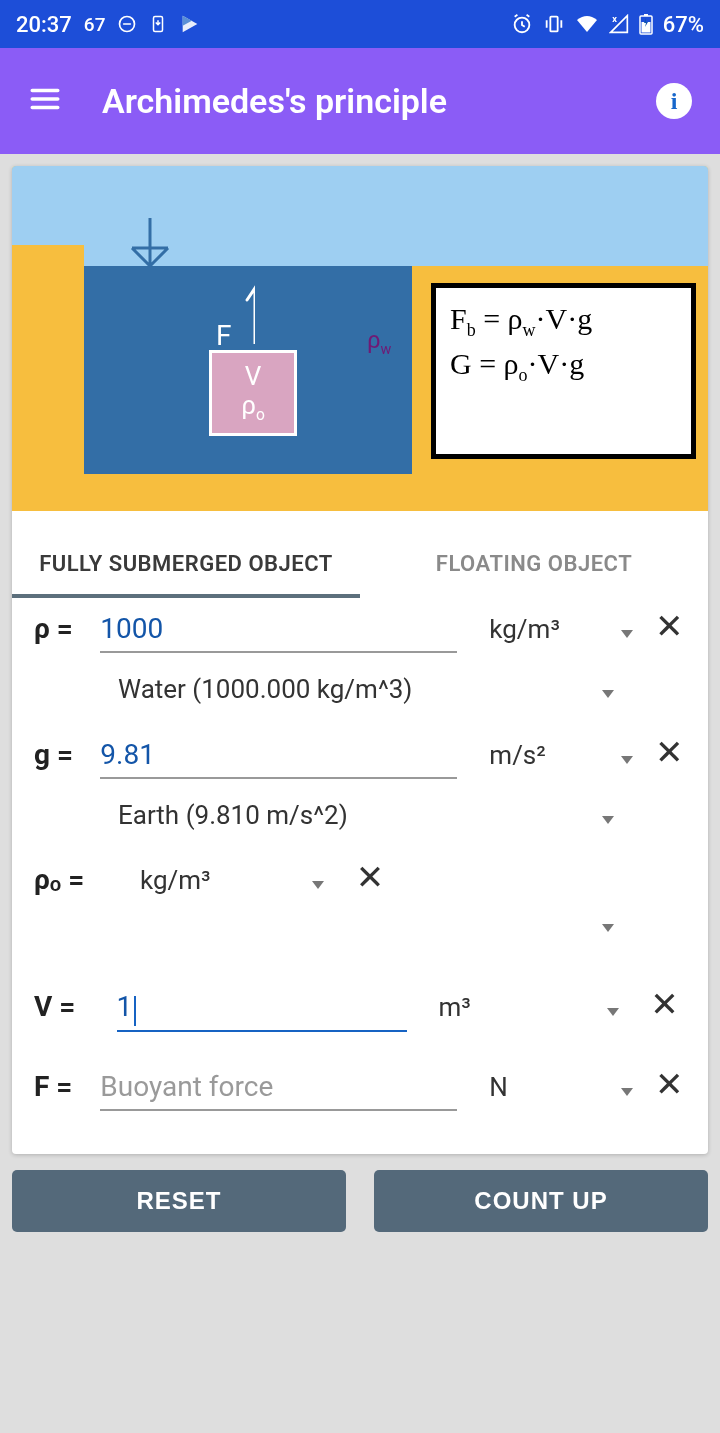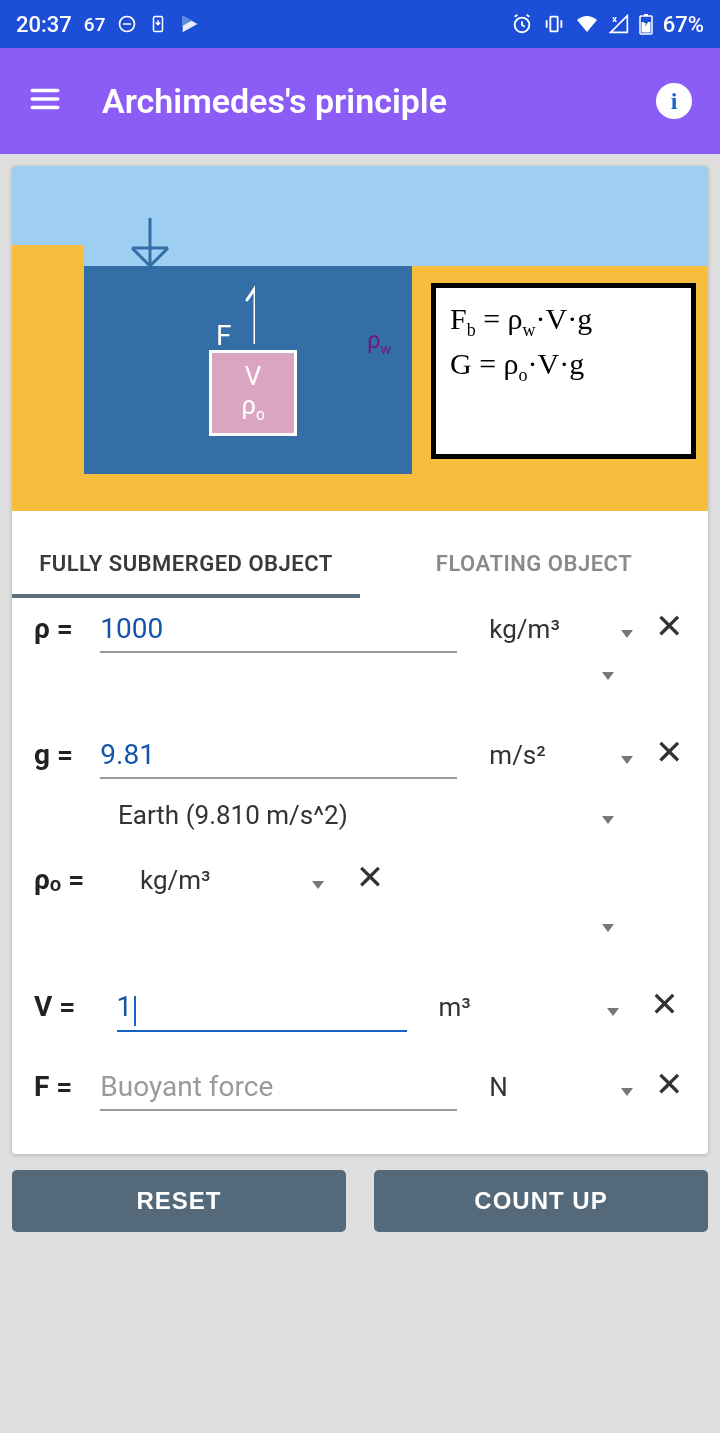--- a/index.html
+++ b/index.html
@@ -151,20 +151,21 @@
       <div class="fieldrow">
         <div class="label">ρ =</div>
         <input class="input" value="1000" style="">
         <div class="unit">kg/m³</div>
         <div class="drop">
             <span class="tri"></span>
           </div>
         <div class="clear">✕</div>
       </div>
       <div class="presetrow">
+        <div class="preset">Water (1000.000 kg/m^3)</div>
         <div class="drop" style="margin-left:auto; margin-right:58px;">
             <span class="tri"></span>
           </div>
       </div>
 
       <div class="fieldrow">
         <div class="label">g =</div>
         <input class="input" value="9.81" style="">
         <div class="unit">m/s²</div>
         <div class="drop">

